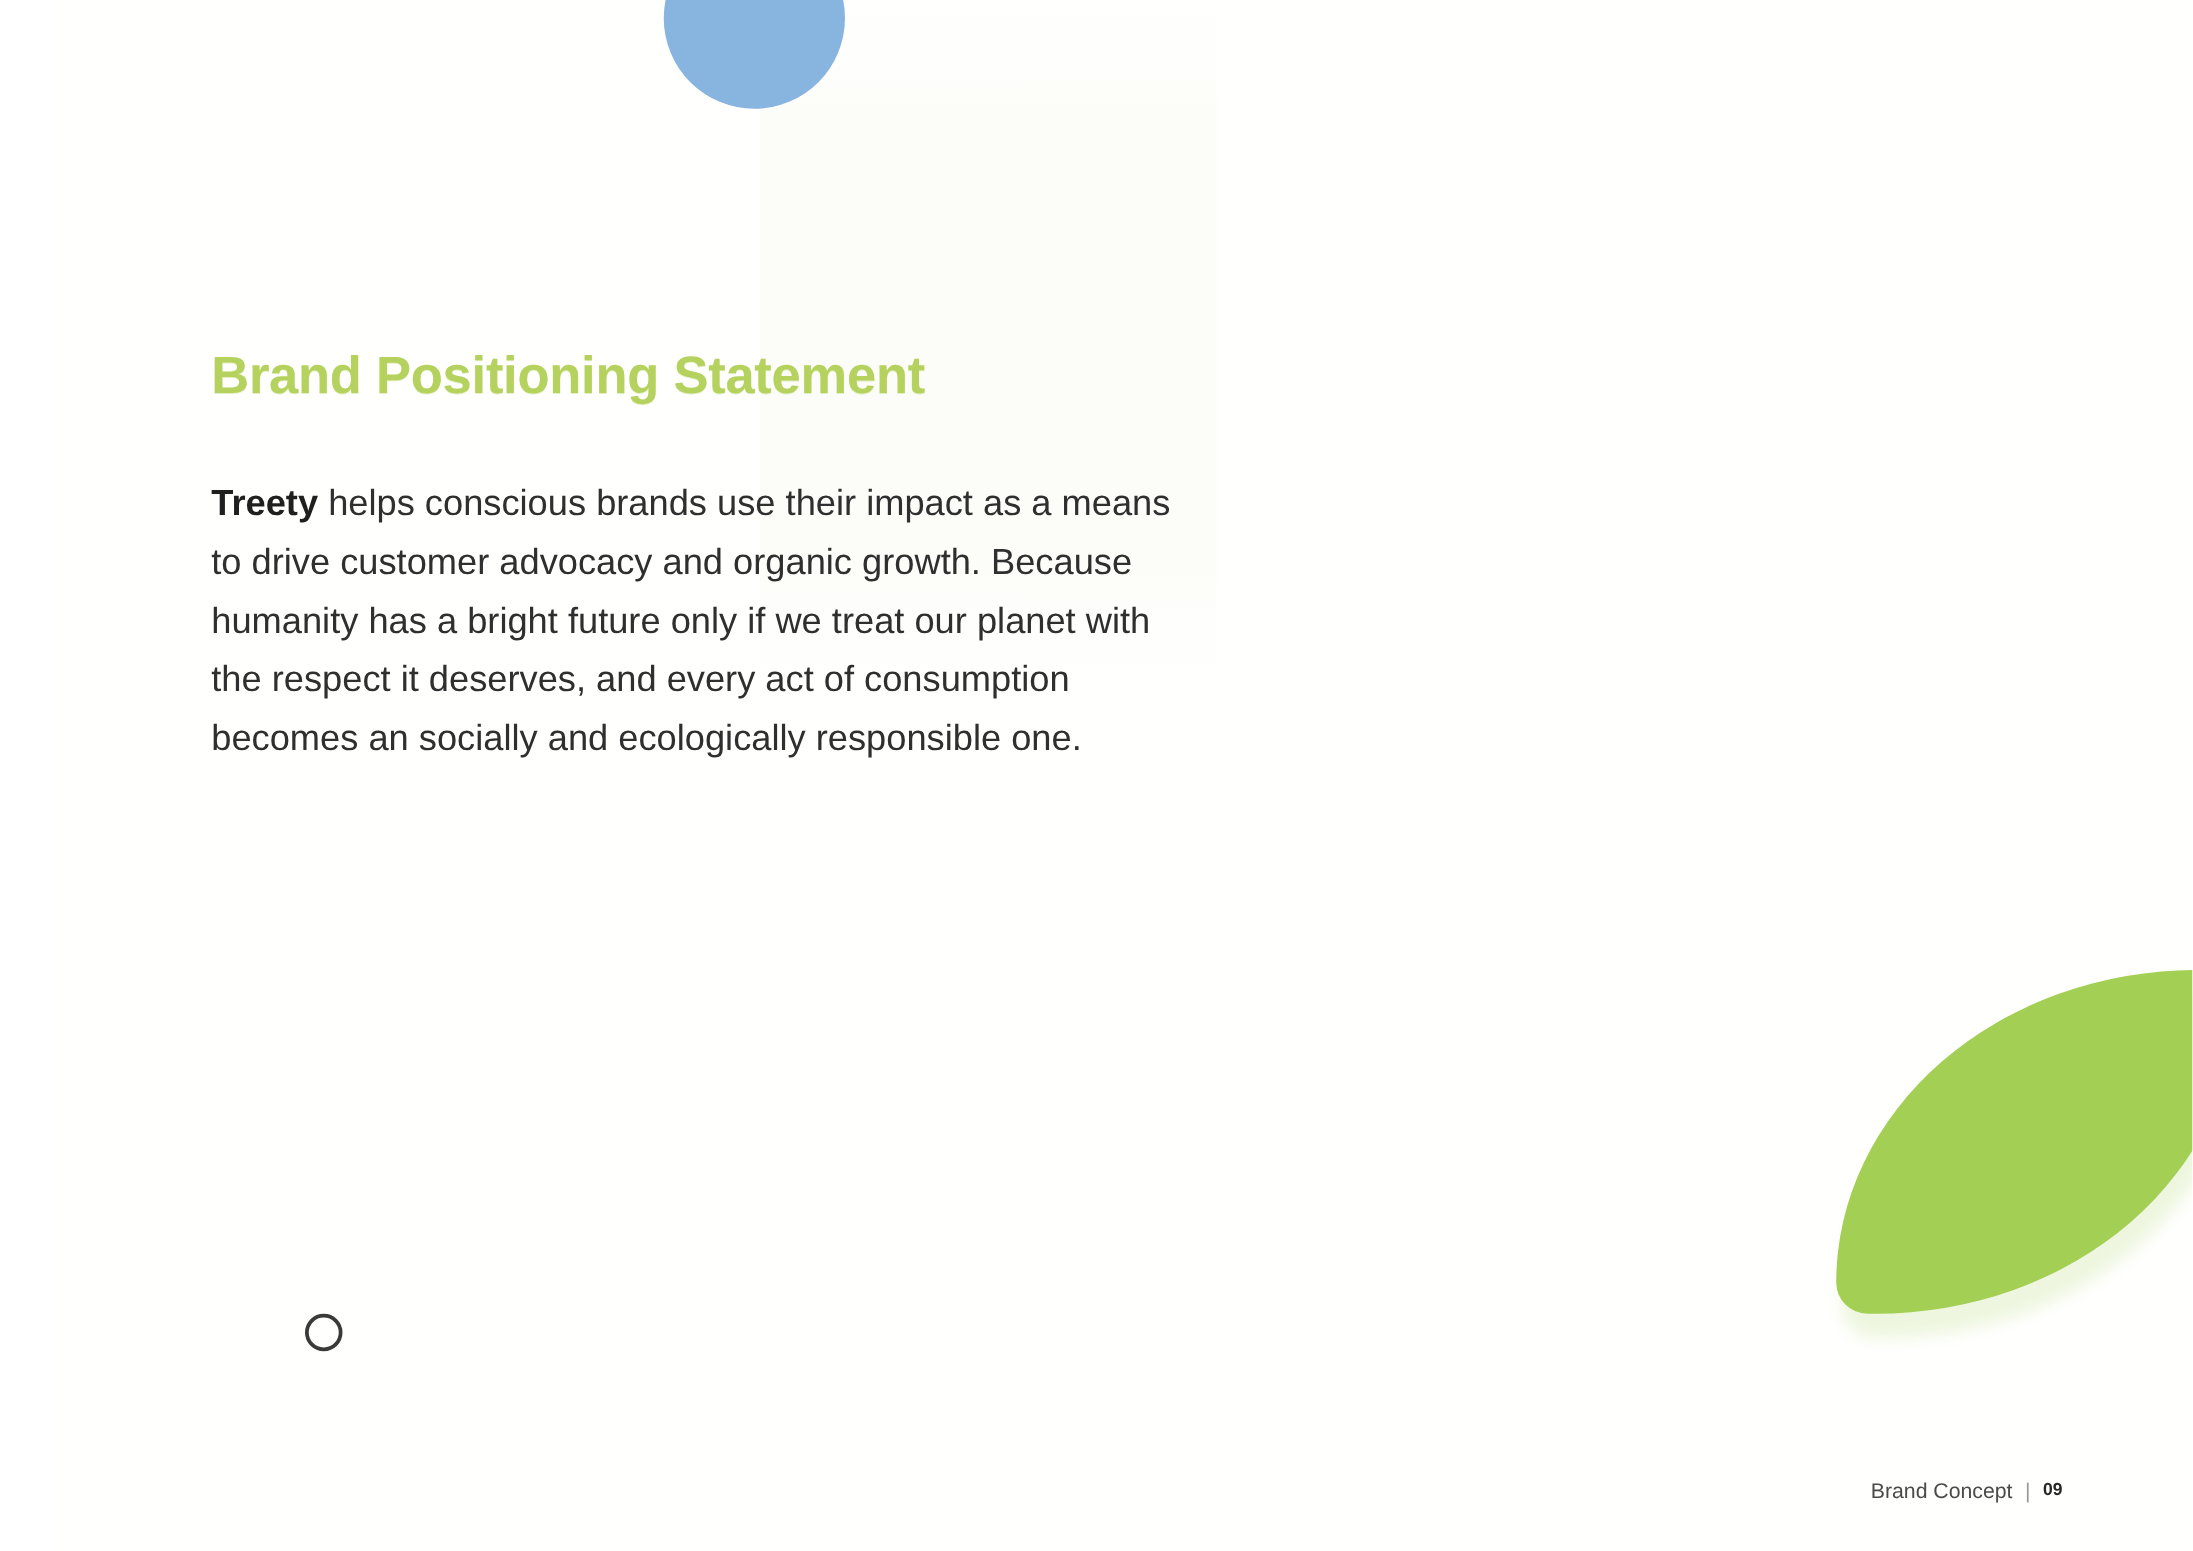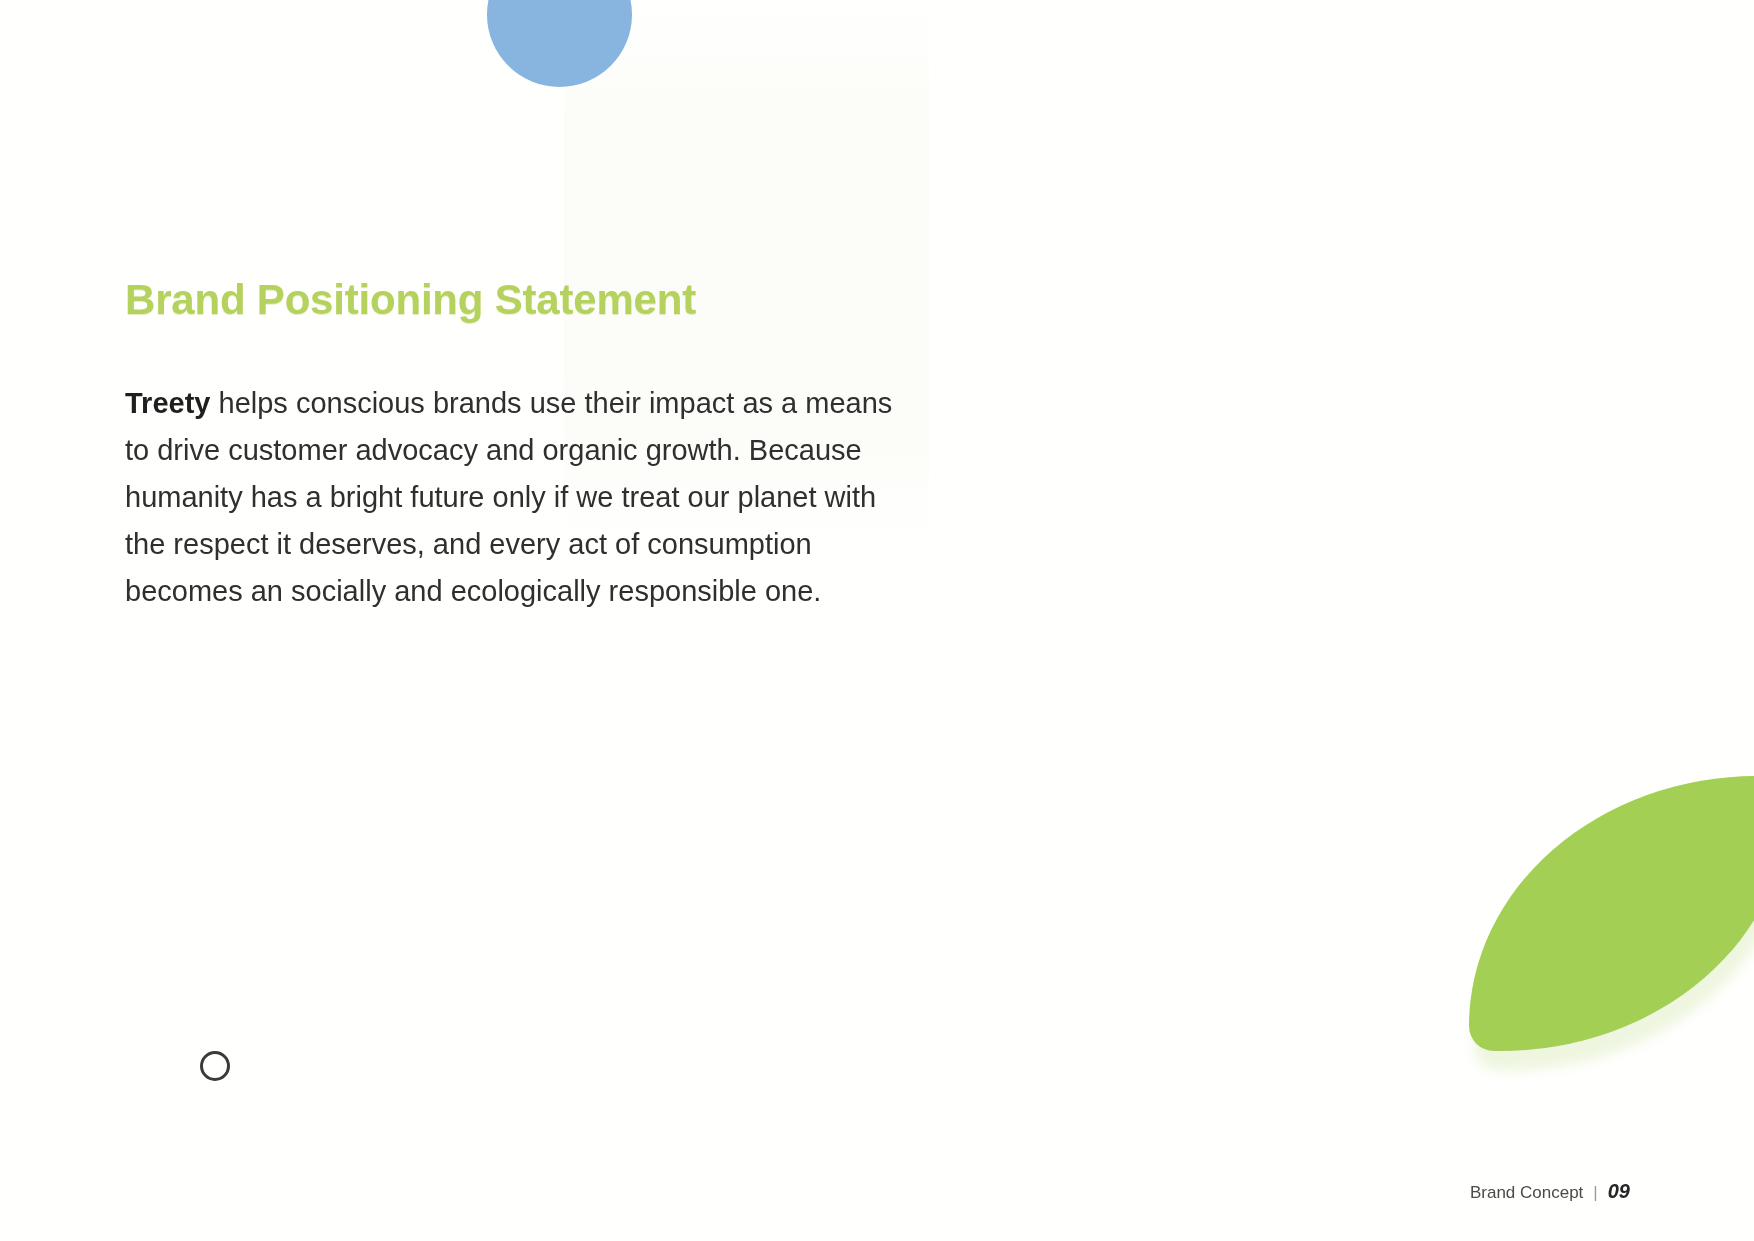--- a/index.html
+++ b/index.html
@@ -14,20 +14,21 @@
     overflow: hidden;
     font-family: "Liberation Sans", sans-serif;
     -webkit-font-smoothing: antialiased;
   }
 
   .page {
     position: absolute;
     inset: 0;
     background: #fffffe;
     overflow: hidden;
+    margin-left: 44px;
   }
 
   
   .blue-circle {
     position: absolute;
     left: 487px;
     top: -58px;
     width: 145px;
     height: 145px;
     border-radius: 50%;
@@ -112,36 +113,35 @@
     font-weight: 400;
   }
   .body-copy .lead {
     font-weight: 700;
     color: #1f1f1f;
   }
 
   
   .footer {
     position: absolute;
-    right: 124px;
+    right: 104px;
     bottom: 38px;
     display: flex;
-    align-items: flex-end;
+    align-items: flex-start;
     gap: 10px;
     font-size: 17px;
     color: #4a4a4a;
   }
   .footer .sep {
     color: #9a9a9a;
   }
   .footer .page-num {
     font-weight: 700;
     color: #262626;
-    font-size: 20px;
-    font-style: italic;
+    font-size: 14px;
   }
 </style>
 </head>
 <body>
 
 <div class="page">
 
   <div class="pale-band"></div>
 
   <div class="blue-circle"></div>

